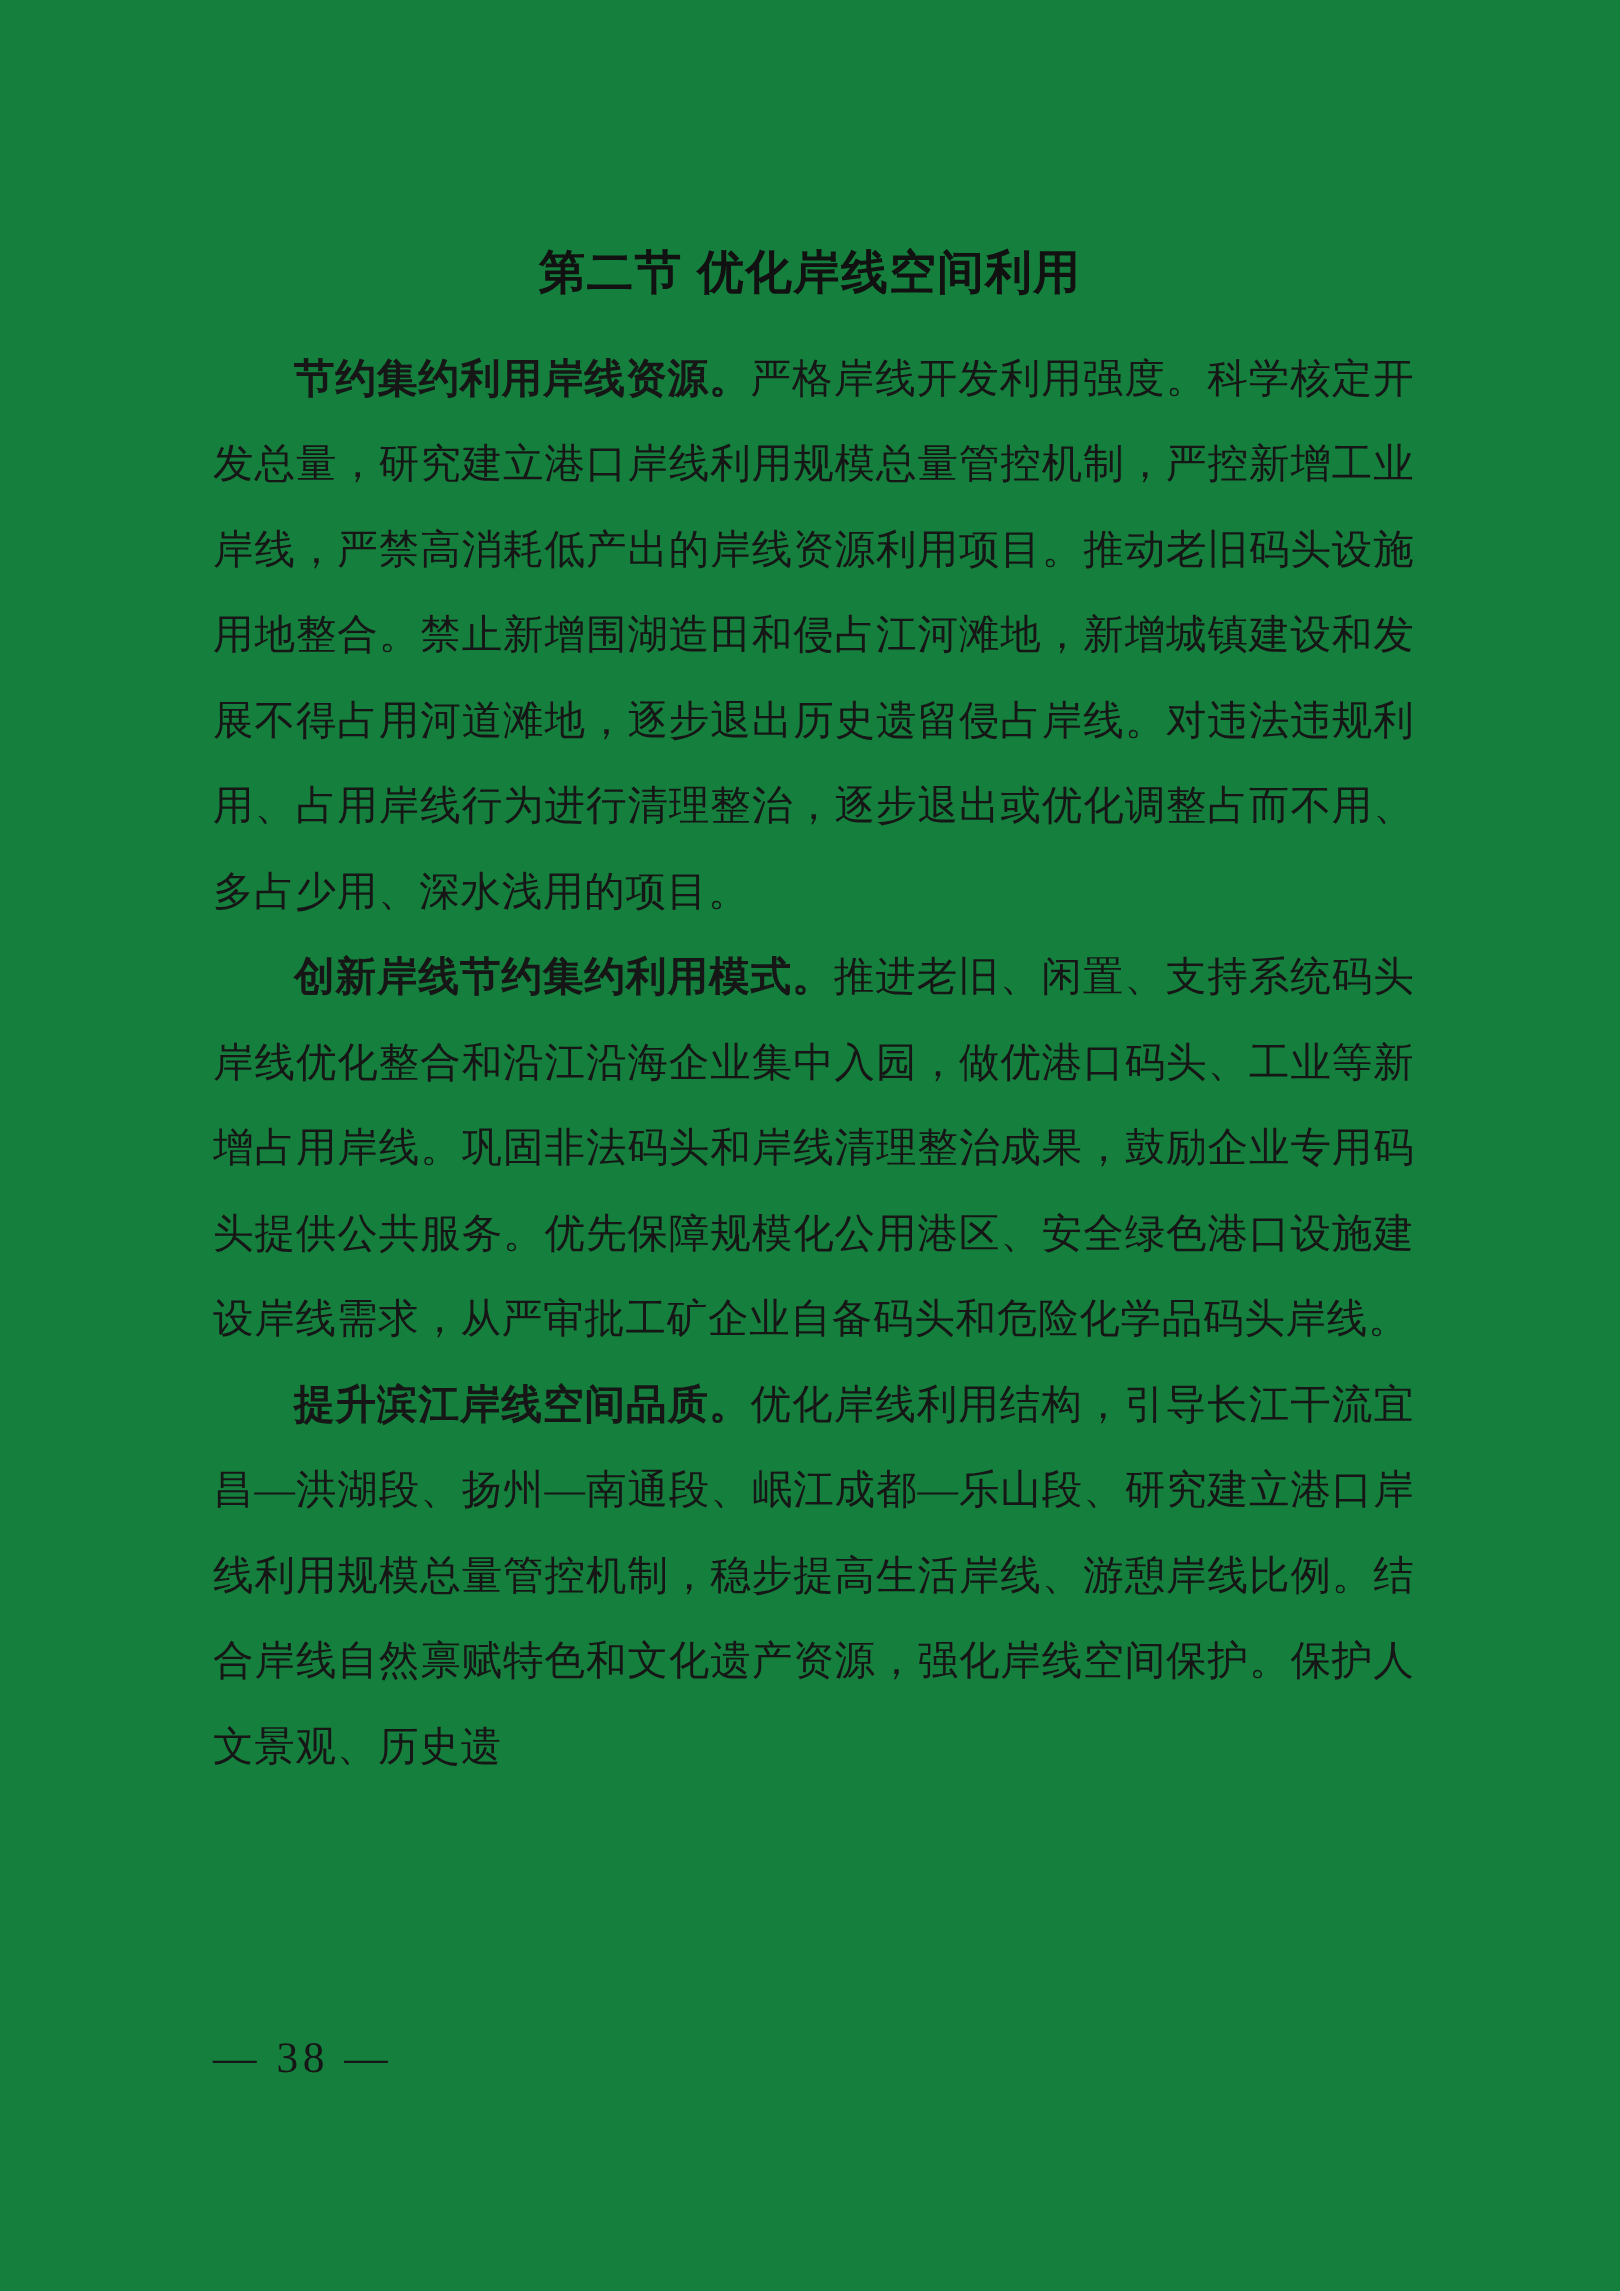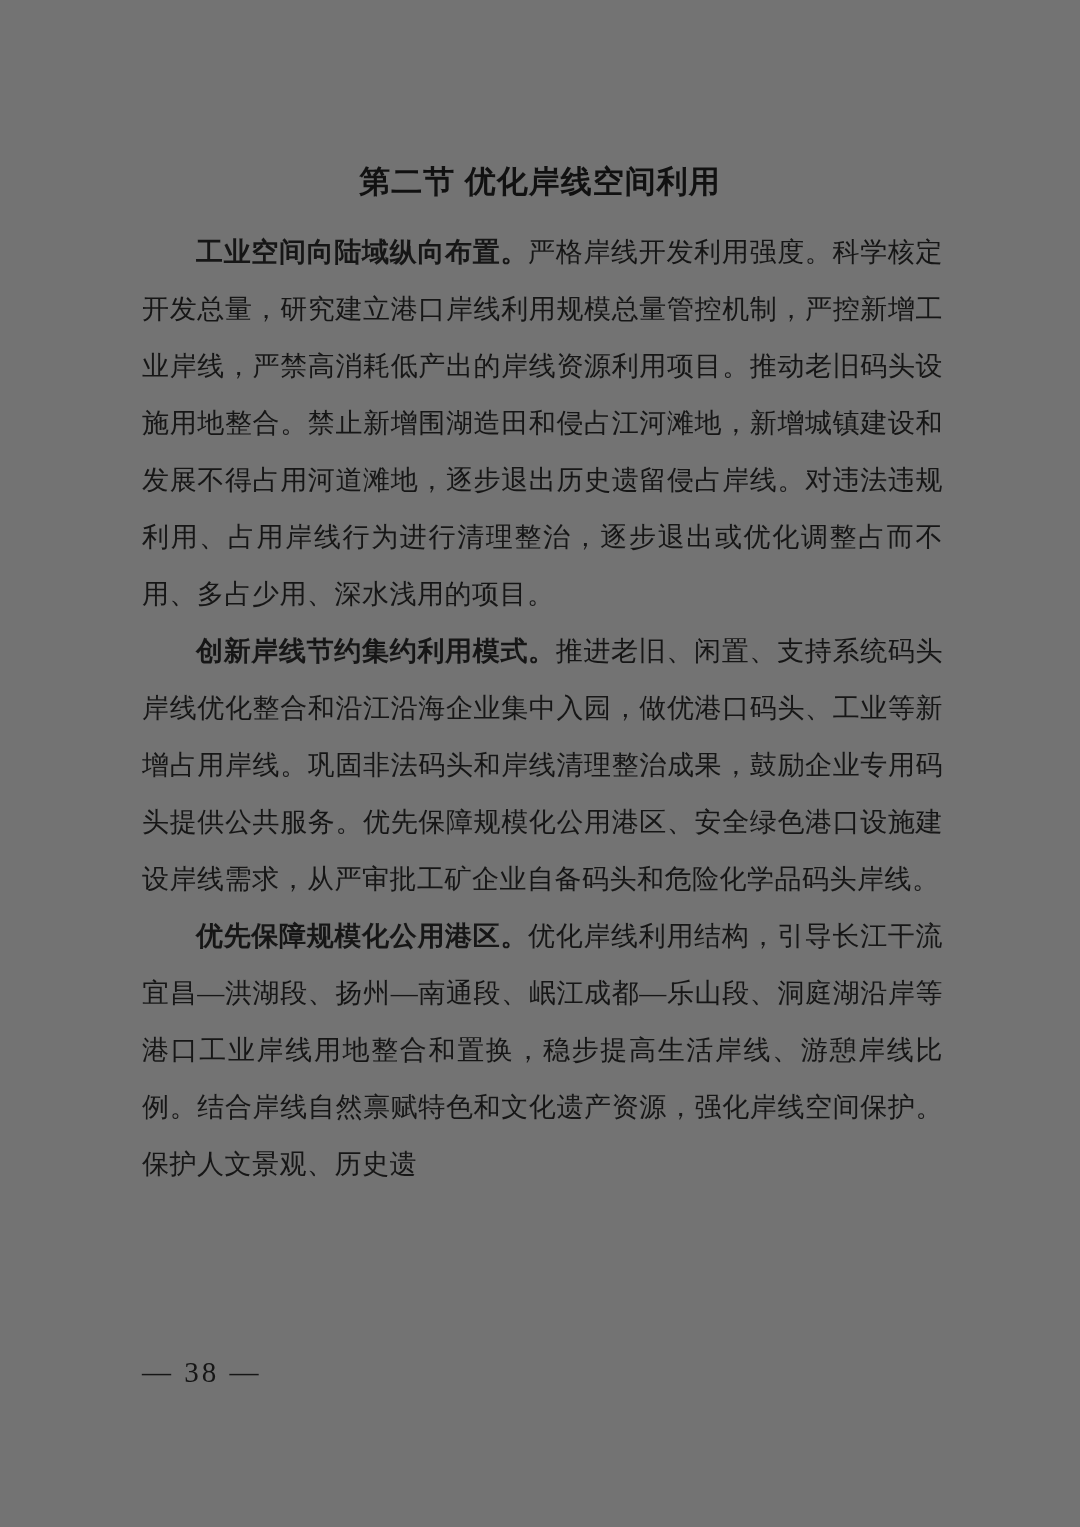--- a/index.html
+++ b/index.html
@@ -11,21 +11,21 @@
     height: 1527px;
     background: #ffffff;
     color: #161616;
     font-family: "Liberation Serif", "DejaVu Serif", serif;
     position: relative;
     overflow: hidden;
   }
   .page {
     position: absolute;
     inset: 0;
-    background: #737373;
+    background: #15803d;
   }
   .doc-title {
     position: absolute;
     top: 160px;
     left: 0;
     width: 1080px;
     margin: 0;
     text-align: center;
     font-family: "Liberation Sans", "DejaVu Sans", sans-serif;
     font-weight: bold;
@@ -65,24 +65,24 @@
 </style>
 </head>
 <body>
 
 <div class="page">
 
   <h1 class="doc-title">第二节 优化岸线空间利用</h1>
 
   <div class="body-text">
 
-    <p class="para"><span class="lead">工业空间向陆域纵向布置。</span><span>严格岸线开发利用强度。科学核定开发总量，研究建立港口岸线利用规模总量管控机制，严控新增工业岸线，严禁高消耗低产出的岸线资源利用项目。推动老旧码头设施用地整合。禁止新增围湖造田和侵占江河滩地，新增城镇建设和发展不得占用河道滩地，逐步退出历史遗留侵占岸线。对违法违规利用、占用岸线行为进行清理整治，逐步退出或优化调整占而不用、多占少用、深水浅用的项目。</span></p>
+    <p class="para"><span class="lead">节约集约利用岸线资源。</span><span>严格岸线开发利用强度。科学核定开发总量，研究建立港口岸线利用规模总量管控机制，严控新增工业岸线，严禁高消耗低产出的岸线资源利用项目。推动老旧码头设施用地整合。禁止新增围湖造田和侵占江河滩地，新增城镇建设和发展不得占用河道滩地，逐步退出历史遗留侵占岸线。对违法违规利用、占用岸线行为进行清理整治，逐步退出或优化调整占而不用、多占少用、深水浅用的项目。</span></p>
 
     <p class="para"><span class="lead">创新岸线节约集约利用模式。</span><span>推进老旧、闲置、支持系统码头岸线优化整合和沿江沿海企业集中入园，做优港口码头、工业等新增占用岸线。巩固非法码头和岸线清理整治成果，鼓励企业专用码头提供公共服务。优先保障规模化公用港区、安全绿色港口设施建设岸线需求，从严审批工矿企业自备码头和危险化学品码头岸线。</span></p>
 
 
-    <p class="para"><span class="lead">优先保障规模化公用港区。</span><span>优化岸线利用结构，引导长江干流宜昌—洪湖段、扬州—南通段、岷江成都—乐山段、洞庭湖沿岸等港口工业岸线用地整合和置换，稳步提高生活岸线、游憩岸线比例。结合岸线自然禀赋特色和文化遗产资源，强化岸线空间保护。保护人文景观、历史遗</span></p>
+    <p class="para"><span class="lead">提升滨江岸线空间品质。</span><span>优化岸线利用结构，引导长江干流宜昌—洪湖段、扬州—南通段、岷江成都—乐山段、研究建立港口岸线利用规模总量管控机制，稳步提高生活岸线、游憩岸线比例。结合岸线自然禀赋特色和文化遗产资源，强化岸线空间保护。保护人文景观、历史遗</span></p>
 
   </div>
 
   <div class="page-number">— 38 —</div>
 
 </div>
 
 </body></html>

